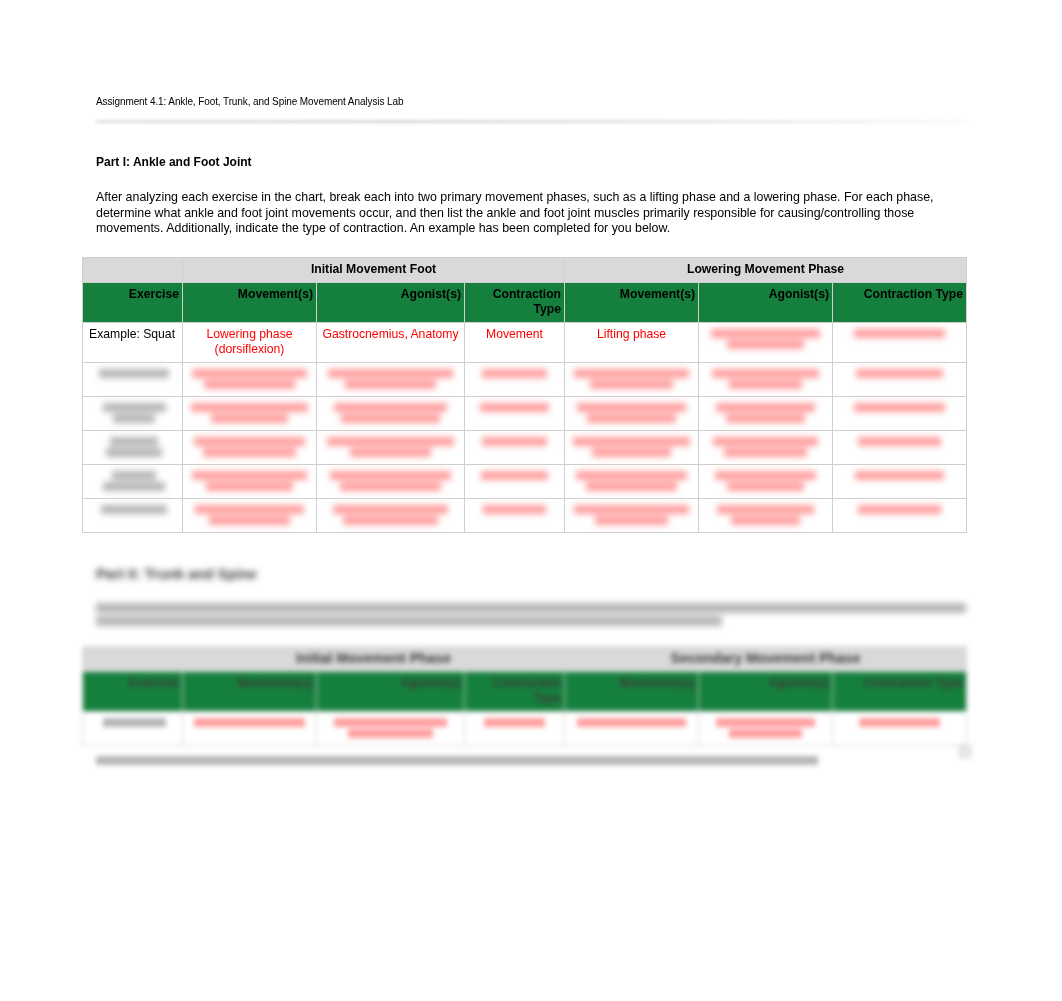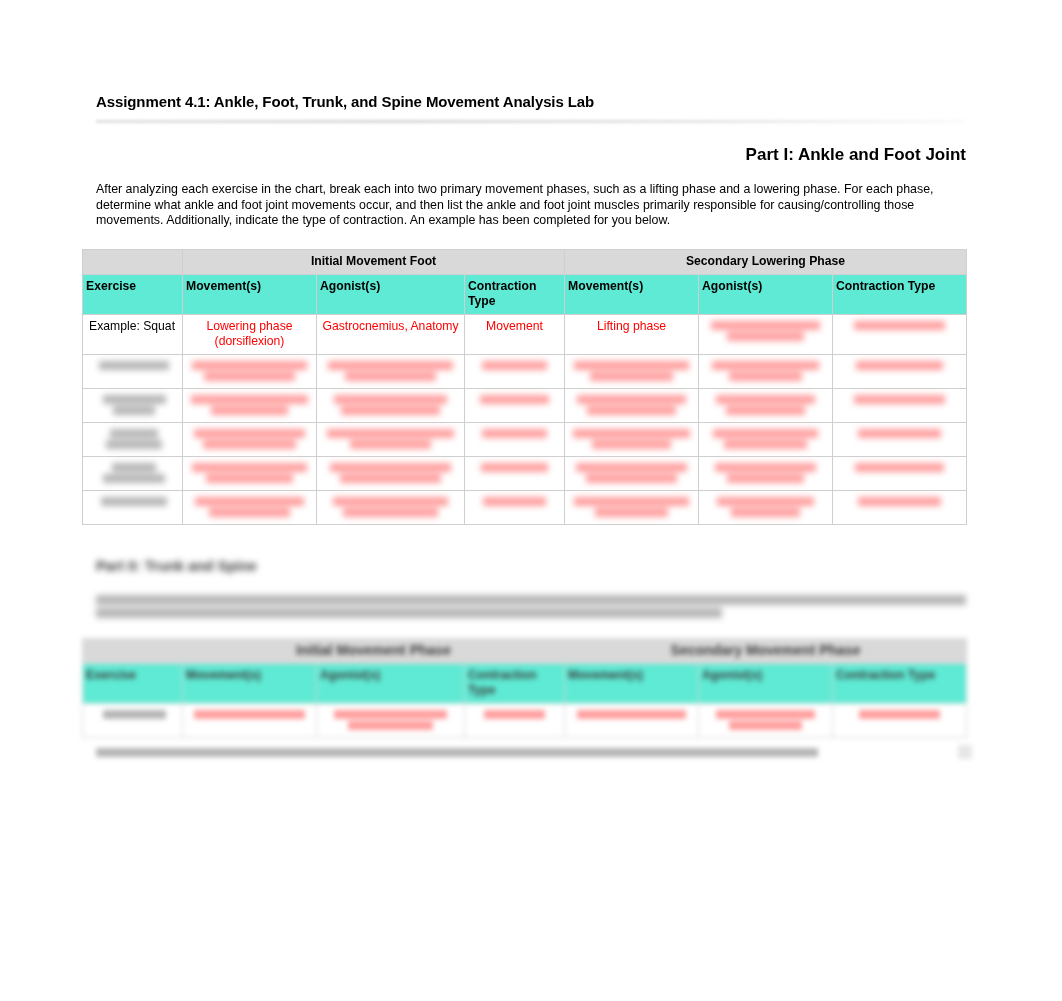--- a/index.html
+++ b/index.html
@@ -18,41 +18,40 @@
     position: absolute; top: 46px; right: 96px;
     text-align: right;
     font-size: 11.5px; line-height: 15px;
     color: #111;
   }
 
   
   .content { position: absolute; left: 96px; top: 92px; width: 870px; }
 
   h1.assign-title {
-    font-size: 15px; font-weight: bold; margin: 0 0 0 0;
+    font-size: 10px; font-weight: normal; margin: 0 0 0 0;
     letter-spacing: -0.1px; line-height: 20px;
   }
   .title-rule {
     height: 3px; width: 100%;
     margin-top: 8px; margin-bottom: 11px;
     background: linear-gradient(to right,
        rgba(150,150,150,0.30) 0%,
        rgba(150,150,150,0.38) 35%,
        rgba(150,150,150,0.26) 70%,
        rgba(150,150,150,0.05) 100%);
     filter: blur(1.4px);
   }
   p.para {
     font-size: 12.4px; line-height: 15.6px; margin: 0;
     text-align: left;
   }
   h2.part-title {
-    font-size: 17px; font-weight: bold; margin: 22px 0 0 0;
+    font-size: 12px; font-weight: bold; margin: 30px 0 0 0;
     line-height: 19px;
-    text-align: right;
   }
   .para-spacer { height: 18px; }
 
   
   .tbl-wrap { margin-top: 20px; }
   table.lab {
     border-collapse: collapse;
     width: 884px;
     margin-left: -14px;
     table-layout: fixed;
@@ -67,22 +66,22 @@
   .phase-band {
     background: #d9d9d9;
     text-align: center;
     font-weight: bold;
     font-size: 15.4px;
     padding: 5px 0 6px 0;
     line-height: 20px;
   }
   .phase-band.blank { background:#d9d9d9; }
   .colhead {
-    background: #5eead4;
-    text-align: left;
+    background: #15803d;
+    text-align: right;
     font-weight: bold;
     font-size: 12.6px;
     padding: 5px 2px 6px 2px;
   }
   td.cell { height: 32px; text-align: center; }
   td.cell.exercise { text-align: left; padding-left: 6px; }
   .red { color: #ff0000; }
 
   
   col.c-ex   { width: 100px; }
@@ -158,21 +157,21 @@
             <col class="c-ag">
             <col class="c-ct">
           <col class="c-mv2">
             <col class="c-ag2">
             <col class="c-ct2">
         </colgroup>
         <thead>
           <tr>
             <td class="phase-band blank"></td>
             <td class="phase-band" colspan="3">Initial Movement Foot</td>
-            <td class="phase-band" colspan="3">Secondary Lowering Phase</td>
+            <td class="phase-band" colspan="3">Lowering Movement Phase</td>
           </tr>
           <tr>
             <th class="colhead">Exercise</th>
             <th class="colhead">Movement(s)</th>
             <th class="colhead">Agonist(s)</th>
             <th class="colhead">Contraction Type</th>
             <th class="colhead">Movement(s)</th>
             <th class="colhead">Agonist(s)</th>
             <th class="colhead">Contraction Type</th>
           </tr>

